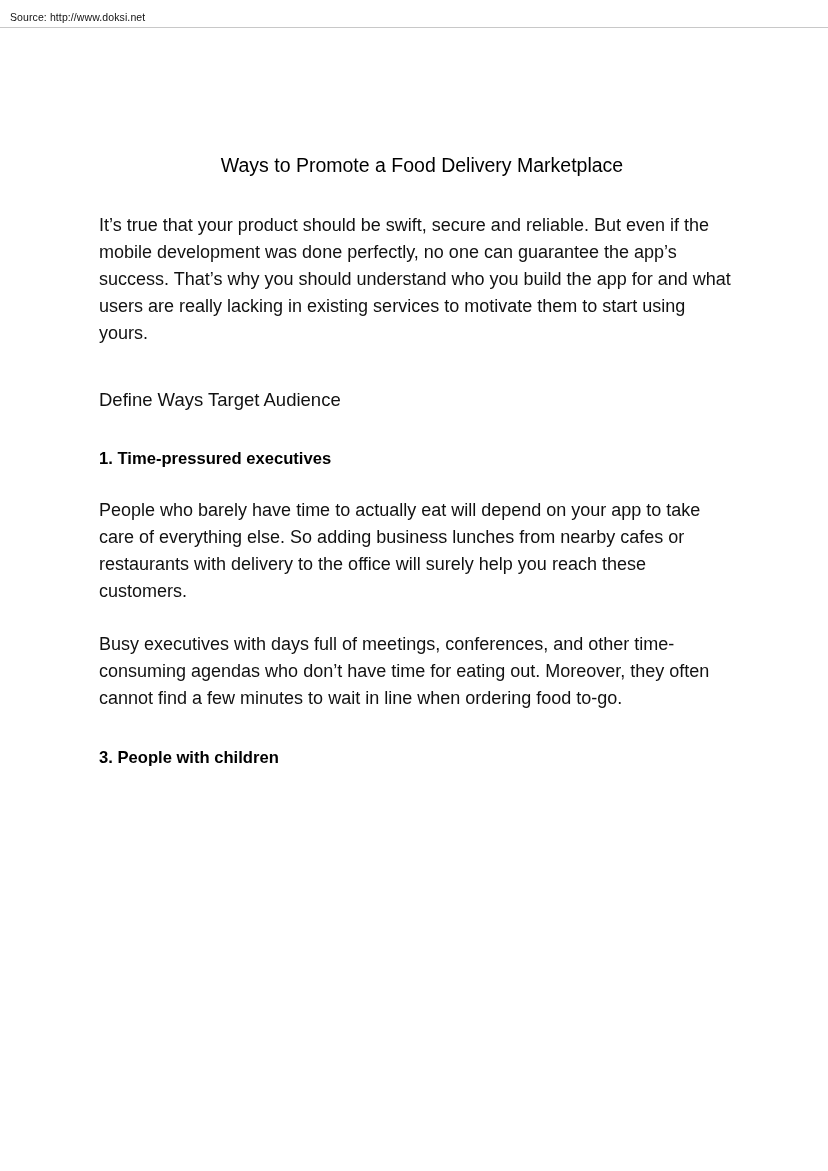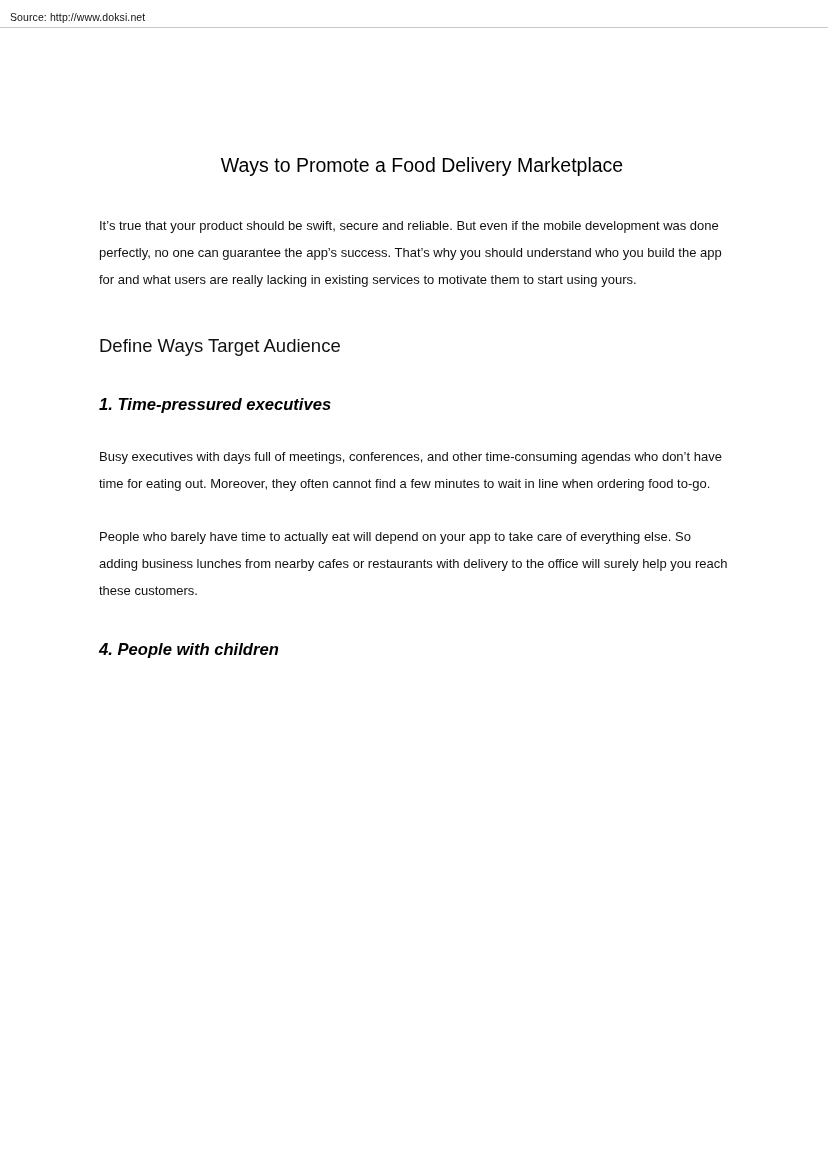--- a/index.html
+++ b/index.html
@@ -49,42 +49,41 @@
     font-weight: 400;
   }
   .content {
     position: absolute;
     top: 184px;
     left: 99px;
     width: 632px;
   }
   p.body-text {
     margin: 0 0 31px 0;
-    font-size: 13px;
+    font-size: 18px;
     line-height: 27px;
     color: #111111;
     font-weight: 400;
   }
   p.body-text.tight {
     margin-bottom: 26px;
   }
   h2.section-heading {
     margin: 40px 0 27px 0;
     font-size: 18.5px;
     font-weight: 400;
     line-height: 26px;
     color: #111111;
   }
   h3.sub-heading {
     margin: 33px 0 25px 0;
     font-size: 16.6px;
     font-weight: bold;
     line-height: 26px;
     color: #000000;
-    font-style: italic;
   }
 </style>
 </head>
 <body>
 
 <div class="source-bar">
   <span class="source-text">Source: http://www.doksi.net</span>
 </div>
 
 <div class="page">
@@ -93,21 +92,21 @@
 
   <div class="content">
 
     <p class="body-text">It’s true that your product should be swift, secure and reliable. But even if the mobile development was done perfectly, no one can guarantee the app’s success. That’s why you should understand who you build the app for and what users are really lacking in existing services to motivate them to start using yours.</p>
 
     <h2 class="section-heading">Define Ways Target Audience</h2>
 
 
     <h3 class="sub-heading">1. Time-pressured executives</h3>
 
+    <p class="body-text tight">People who barely have time to actually eat will depend on your app to take care of everything else. So adding business lunches from nearby cafes or restaurants with delivery to the office will surely help you reach these customers.</p>
+
     <p class="body-text tight">Busy executives with days full of meetings, conferences, and other time-consuming agendas who don’t have time for eating out. Moreover, they often cannot find a few minutes to wait in line when ordering food to-go.</p>
 
-    <p class="body-text tight">People who barely have time to actually eat will depend on your app to take care of everything else. So adding business lunches from nearby cafes or restaurants with delivery to the office will surely help you reach these customers.</p>
-
-    <h3 class="sub-heading">4. People with children</h3>
+    <h3 class="sub-heading">3. People with children</h3>
 
 
   </div>
 </div>
 
 </body></html>

